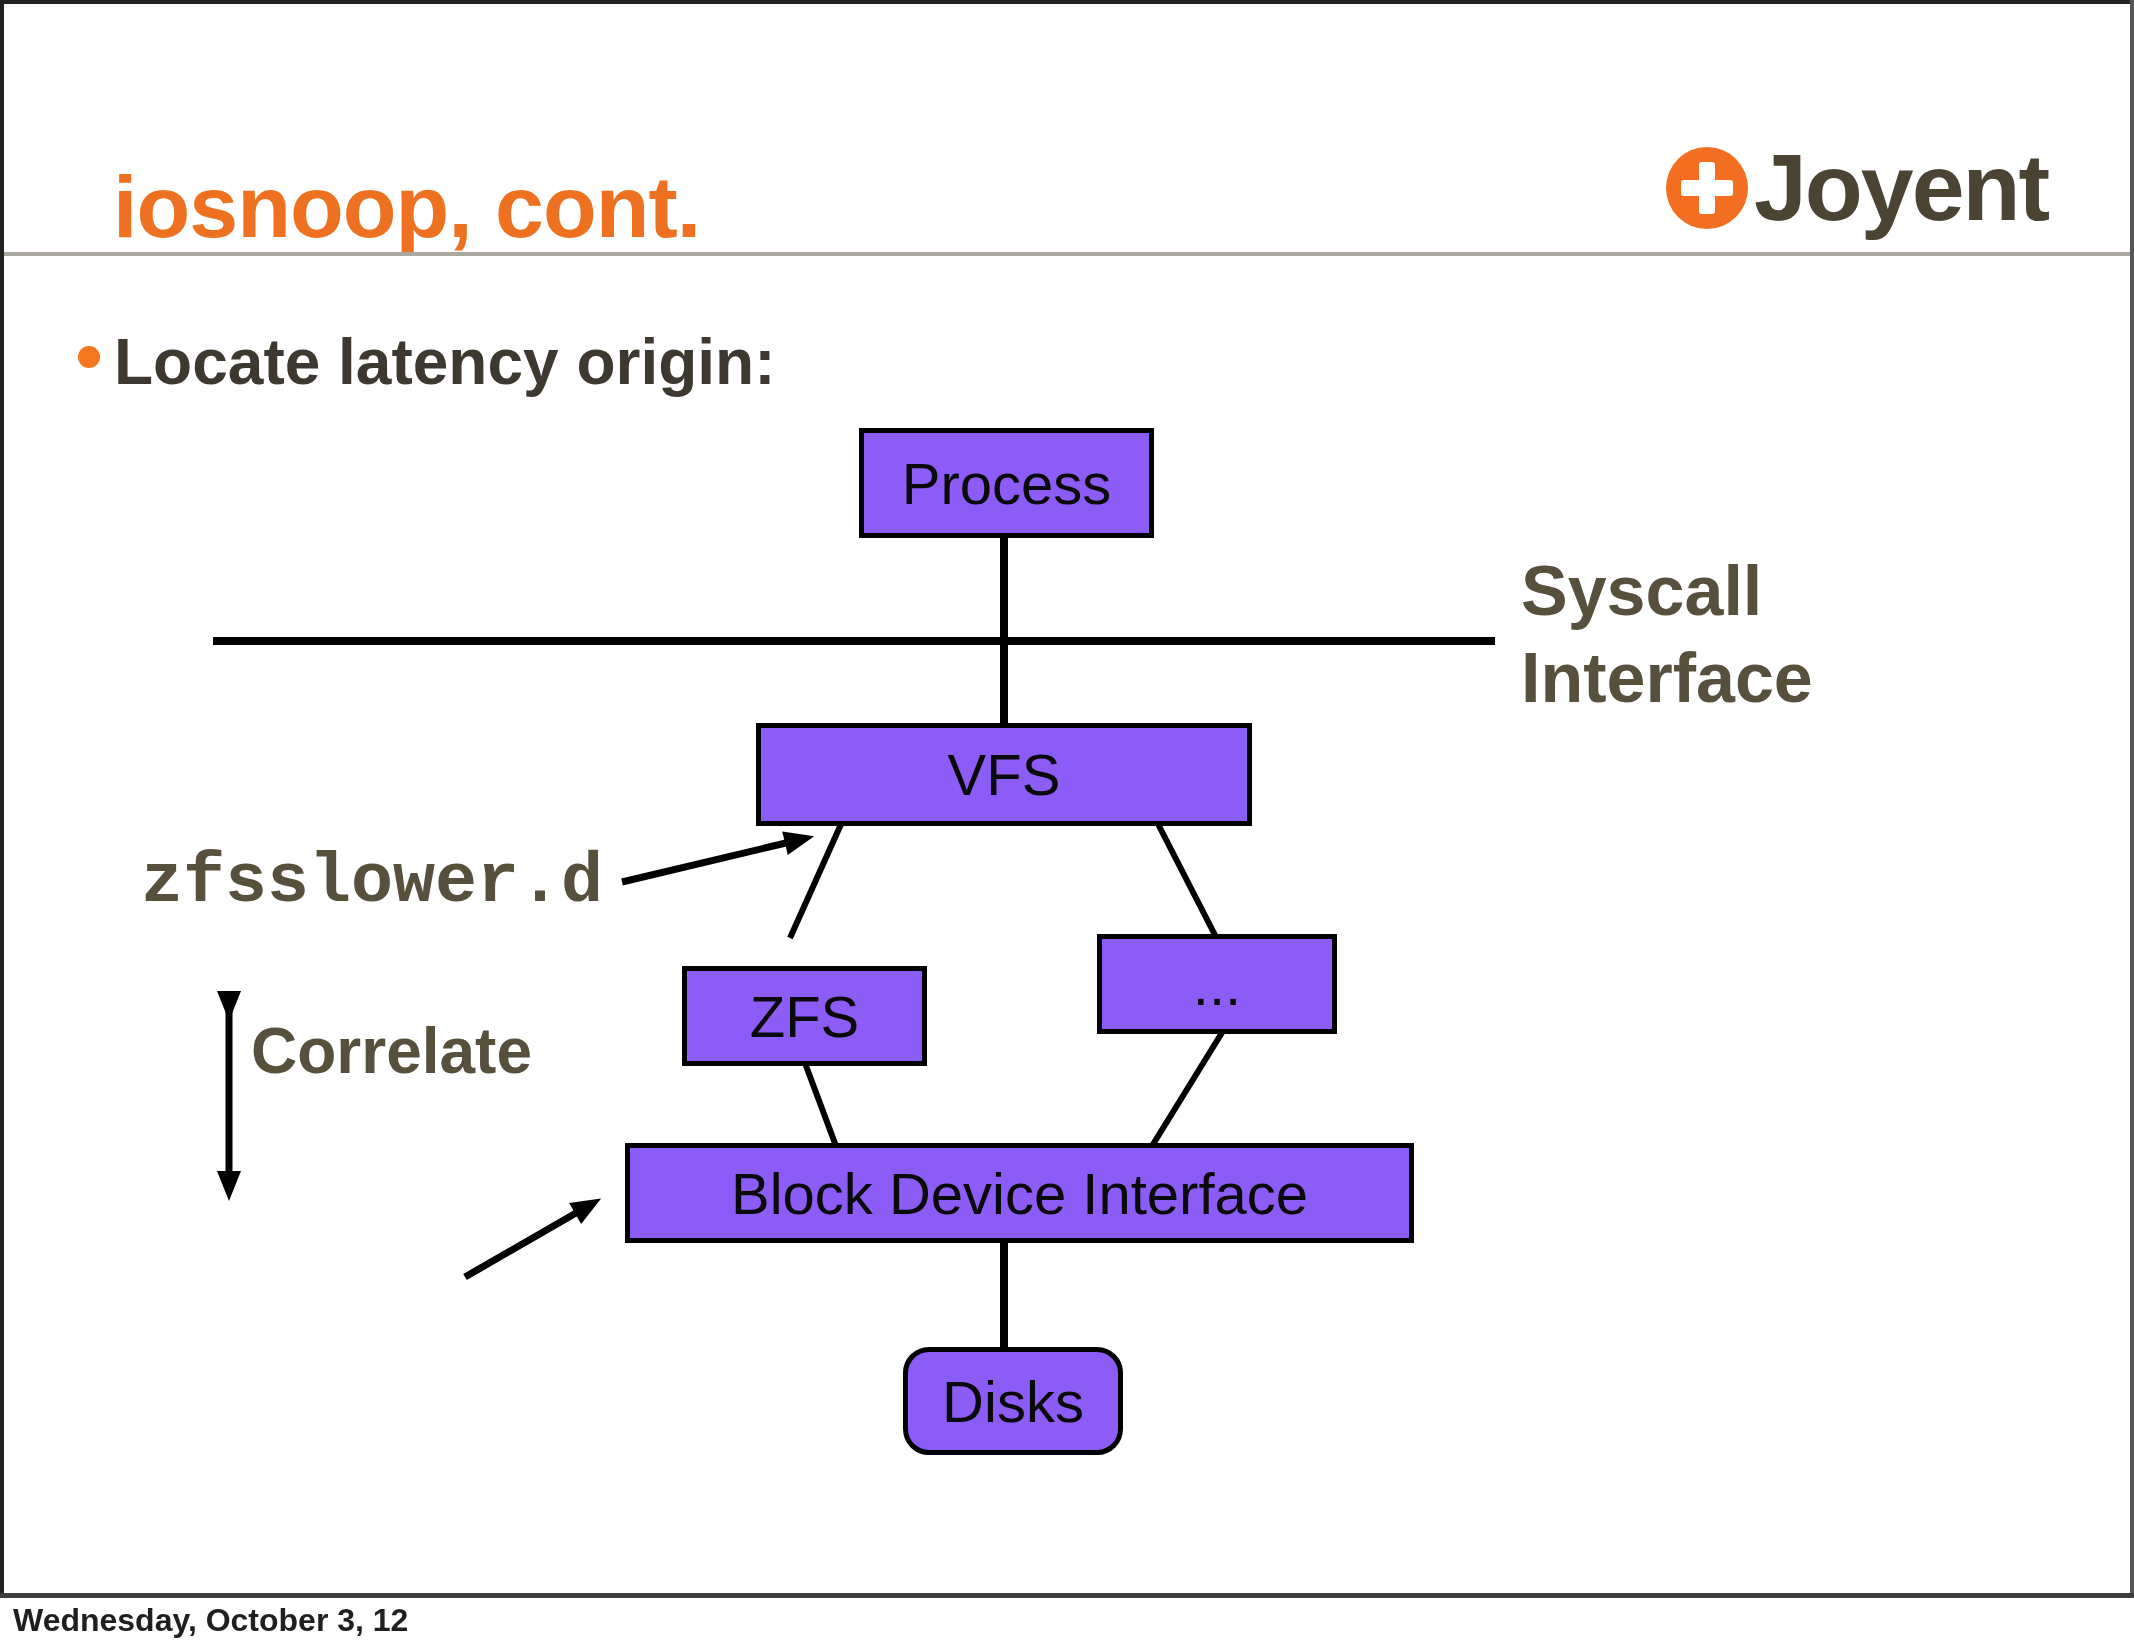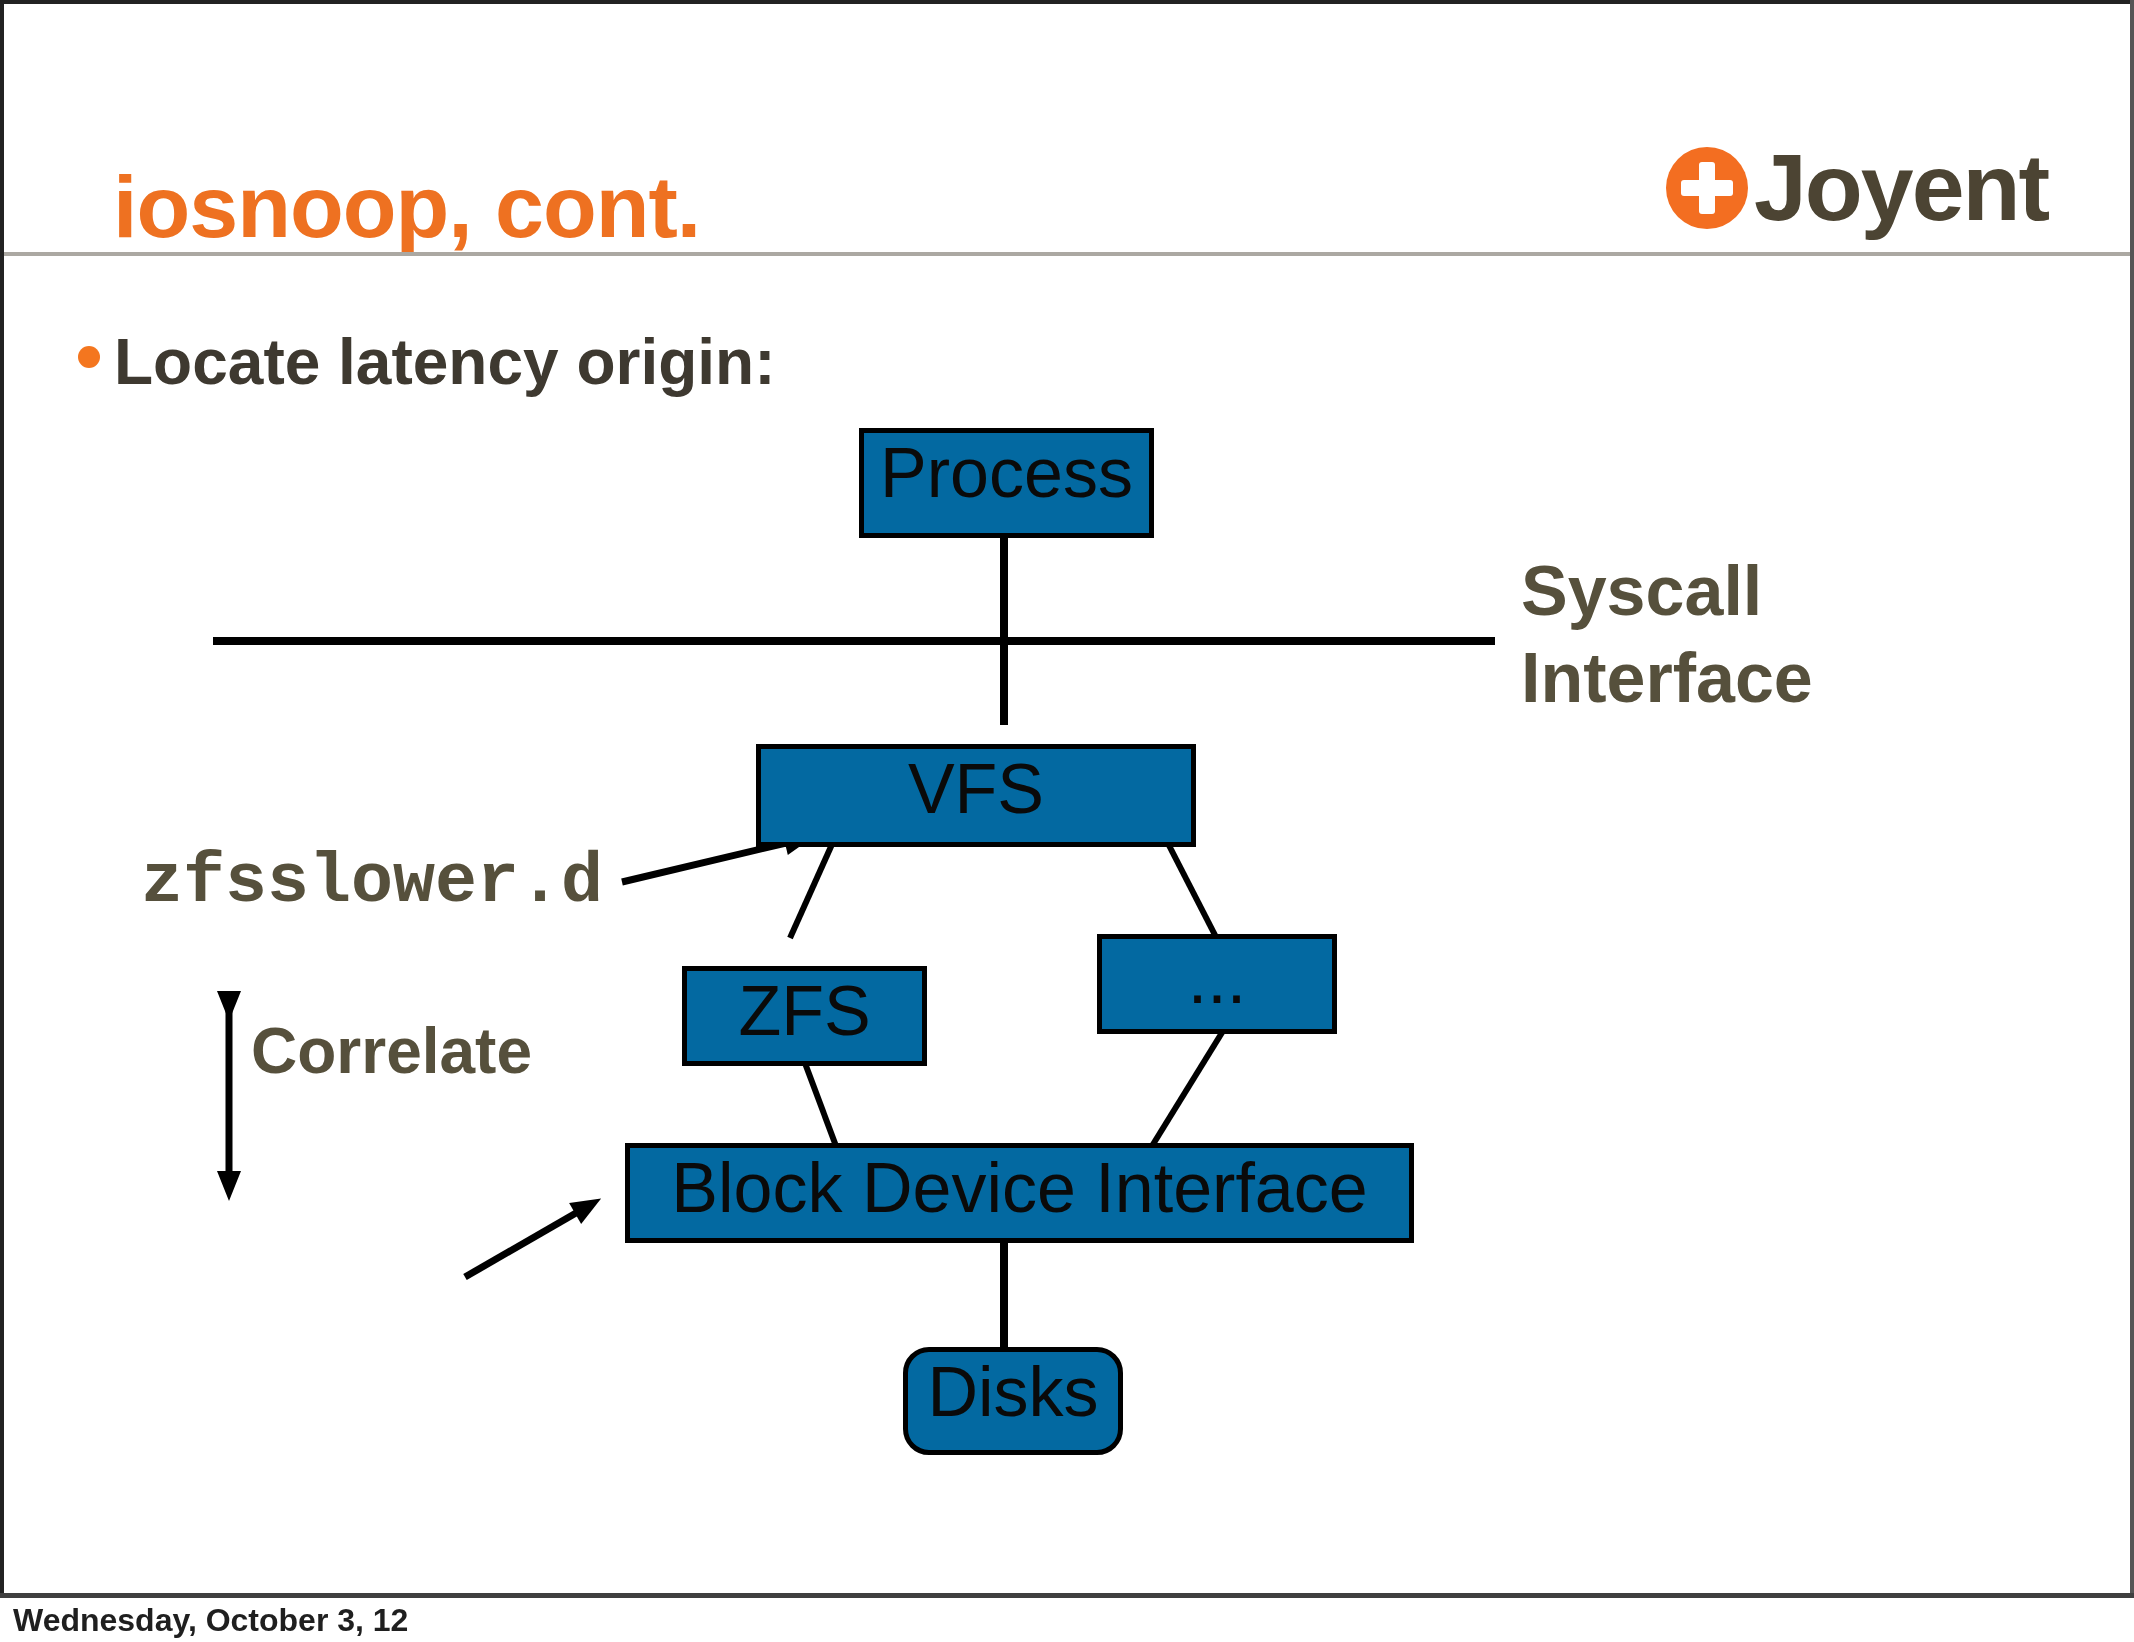--- a/index.html
+++ b/index.html
@@ -52,27 +52,27 @@
   }
   .bullet-text {
     left:114px; top:325px;
     font-size:64px; color:#3E3930; white-space:nowrap;
   }
 
   
   .node {
     position:absolute;
     box-sizing:border-box;
-    background:#0369a1;
+    background:#8b5cf6;
     border:5px solid #000000;
-    display:flex; align-items:flex-start; justify-content:center;
-    font-size:70px; color:#0a0a0a; white-space:nowrap;
+    display:flex; align-items:center; justify-content:center;
+    font-size:58px; color:#0a0a0a; white-space:nowrap;
   }
   .node-process { left:859px;  top:428px;  width:295px; height:110px; }
-  .node-vfs     { left:756px;  top:723px;  width:440px; height:103px;margin-top:21px; }
+  .node-vfs     { left:756px;  top:723px;  width:496px; height:103px; }
   .node-zfs     { left:682px;  top:966px;  width:245px; height:100px; }
   .node-dots    { left:1097px; top:934px;  width:240px; height:100px; }
   .node-bdi     { left:625px;  top:1143px; width:789px; height:100px; }
   .node-disks   { left:903px;  top:1347px; width:220px; height:108px; border-radius:26px; }
 
   .syscall-label {
     left:1521px; top:548px;
     font-size:70px; line-height:87px;
     color:#56503C; white-space:nowrap;
   }

